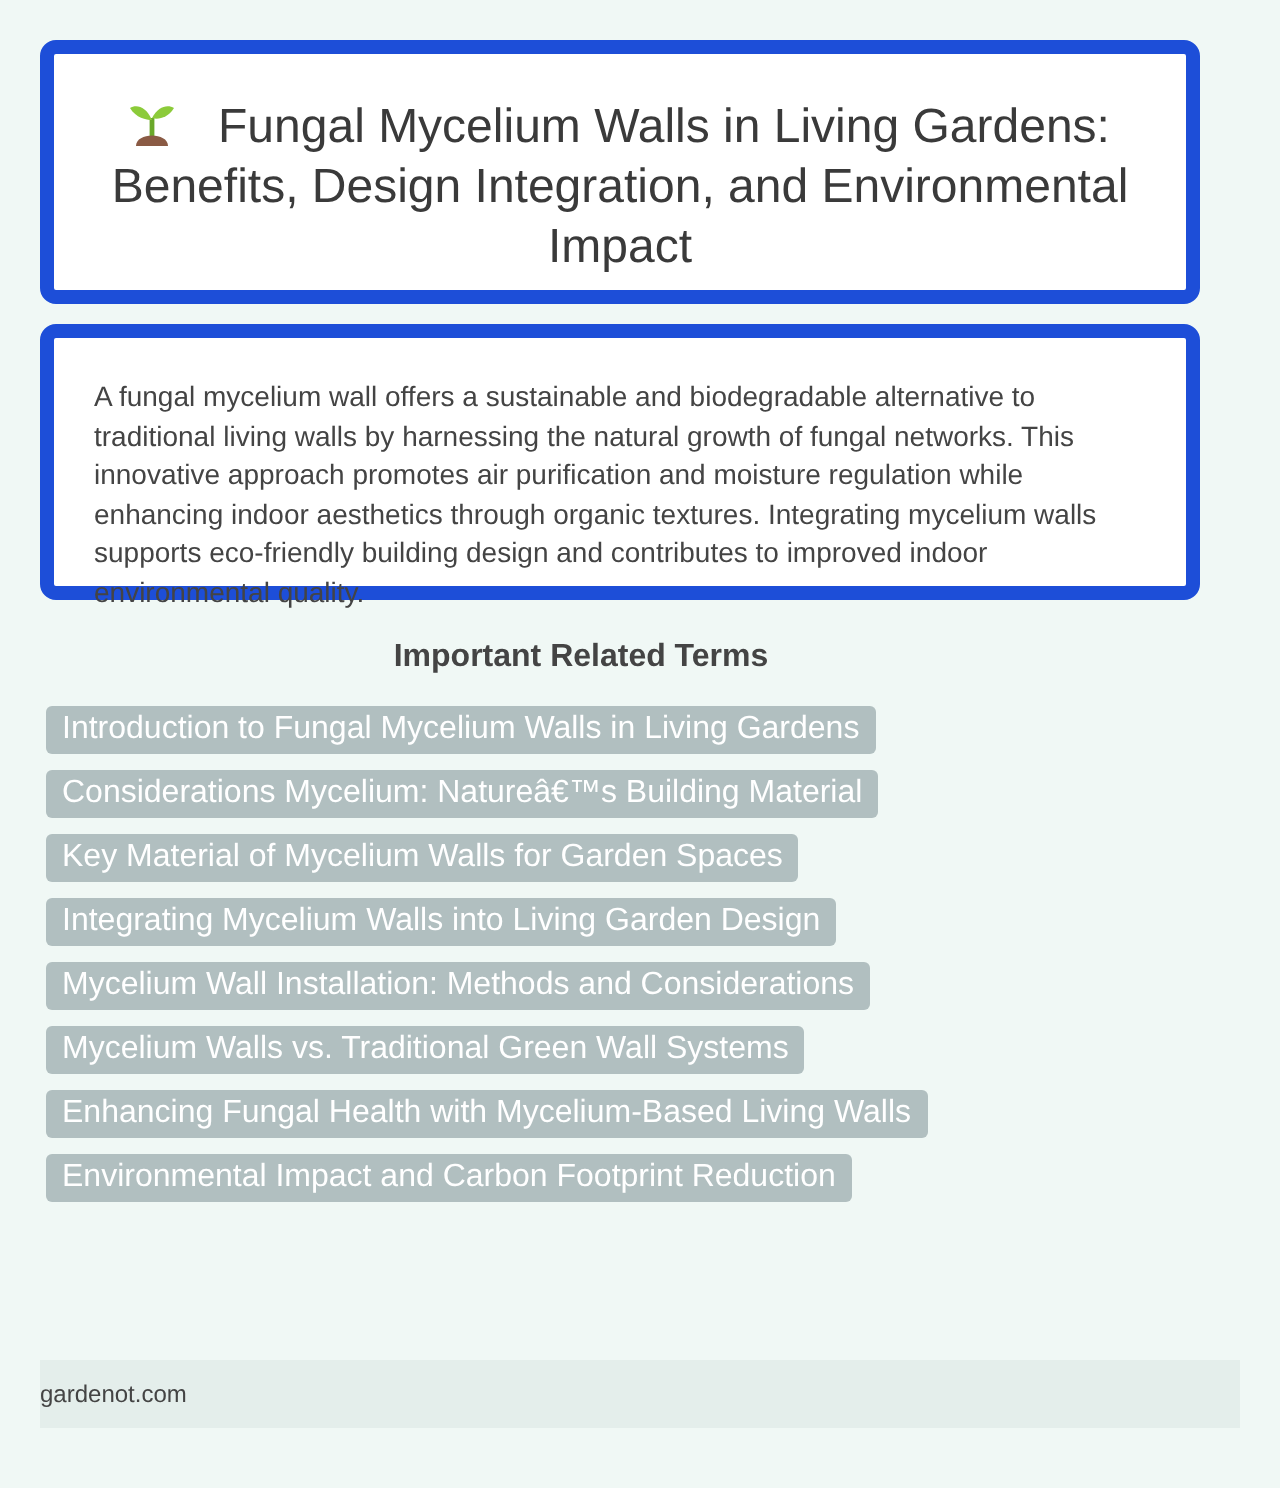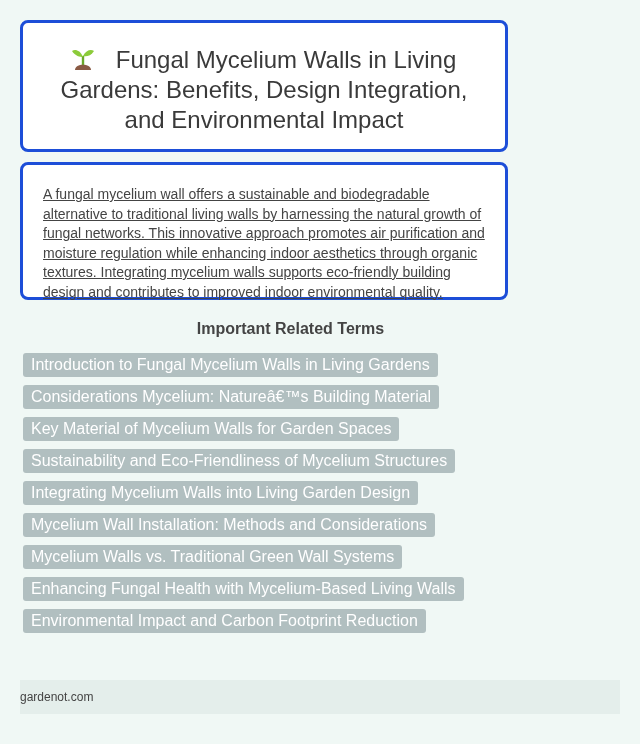--- a/index.html
+++ b/index.html
@@ -6,23 +6,23 @@
     body {
       width: 640px; height: 744px;
       background: #f0f8f5;
       font-family: "Liberation Sans", sans-serif;
       color: #333;
       position: relative;
       overflow: hidden;
     }
     .card {
       position: absolute;
-      left: 20px; width: 488px;
+      left: 20px; width: 580px;
       background: #ffffff;
-      border: 3px solid #1d4ed8;
+      border: 7px solid #1d4ed8;
       border-radius: 8px;
       box-sizing: border-box;
     }
     .title-card { top: 20px; height: 132px; }
     .title {
       margin: 0;
       text-align: center;
       font-size: 24px;
       line-height: 30px;
       font-weight: normal;
@@ -35,21 +35,20 @@
       vertical-align: -2px;
       margin-right: 22px;
     }
     .desc-card { top: 162px; height: 138px; }
     .desc {
       margin: 0;
       padding: 20px 20px 0 20px;
       font-size: 14px;
       line-height: 19.5px;
       color: #444;
-      text-decoration: underline;
     }
     .terms-heading {
       position: absolute;
       top: 320px; left: 0; width: 581px;
       text-align: center;
       font-size: 16px;
       color: #444;
       margin: 0; font-weight: bold;
     }
     .terms {
@@ -95,21 +94,20 @@
 <div class="card desc-card">
   <p class="desc">A fungal mycelium wall offers a sustainable and biodegradable alternative to traditional living walls by harnessing the natural growth of fungal networks. This innovative approach promotes air purification and moisture regulation while enhancing indoor aesthetics through organic textures. Integrating mycelium walls supports eco-friendly building design and contributes to improved indoor environmental quality.</p>
 </div>
 
 <h2 class="terms-heading">Important Related Terms</h2>
 
 <div class="terms">
   <div class="tag">Introduction to Fungal Mycelium Walls in Living Gardens</div>
   <div class="tag">Considerations Mycelium: Natureâ€™s Building Material</div>
   <div class="tag">Key Material of Mycelium Walls for Garden Spaces</div>
-  <div class="tag">Sustainability and Eco-Friendliness of Mycelium Structures</div>
   <div class="tag">Integrating Mycelium Walls into Living Garden Design</div>
   <div class="tag">Mycelium Wall Installation: Methods and Considerations</div>
   <div class="tag">Mycelium Walls vs. Traditional Green Wall Systems</div>
   <div class="tag">Enhancing Fungal Health with Mycelium-Based Living Walls</div>
   <div class="tag">Environmental Impact and Carbon Footprint Reduction</div>
 </div>
 
 <div class="footer">
   <span>gardenot.com</span>
 </div>

